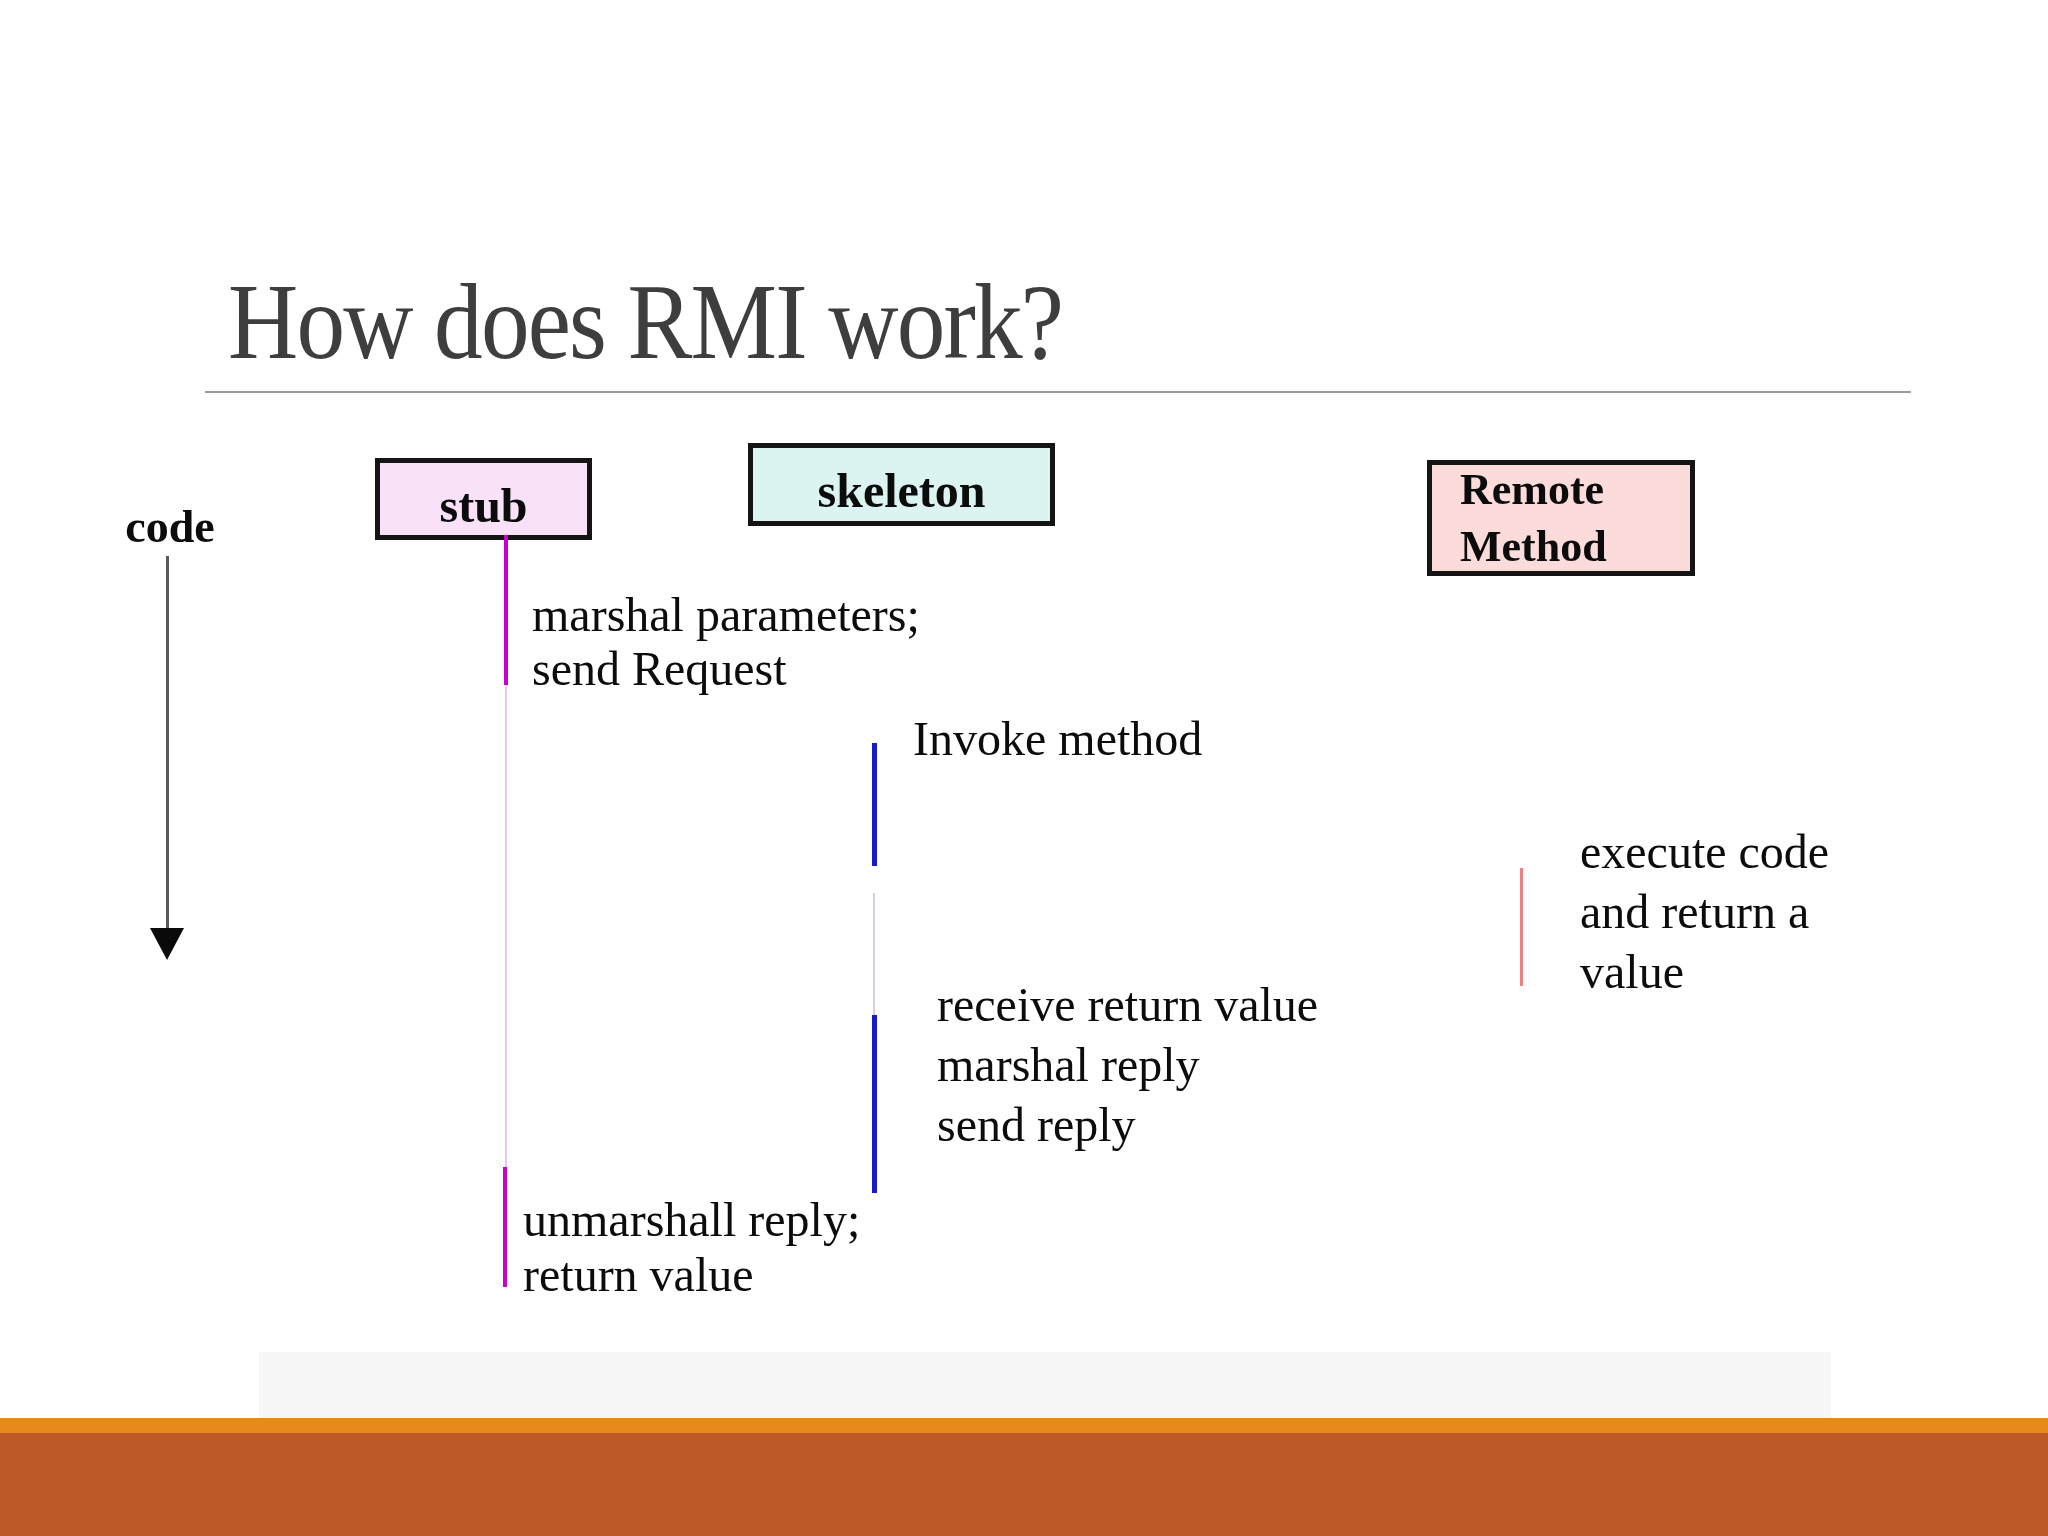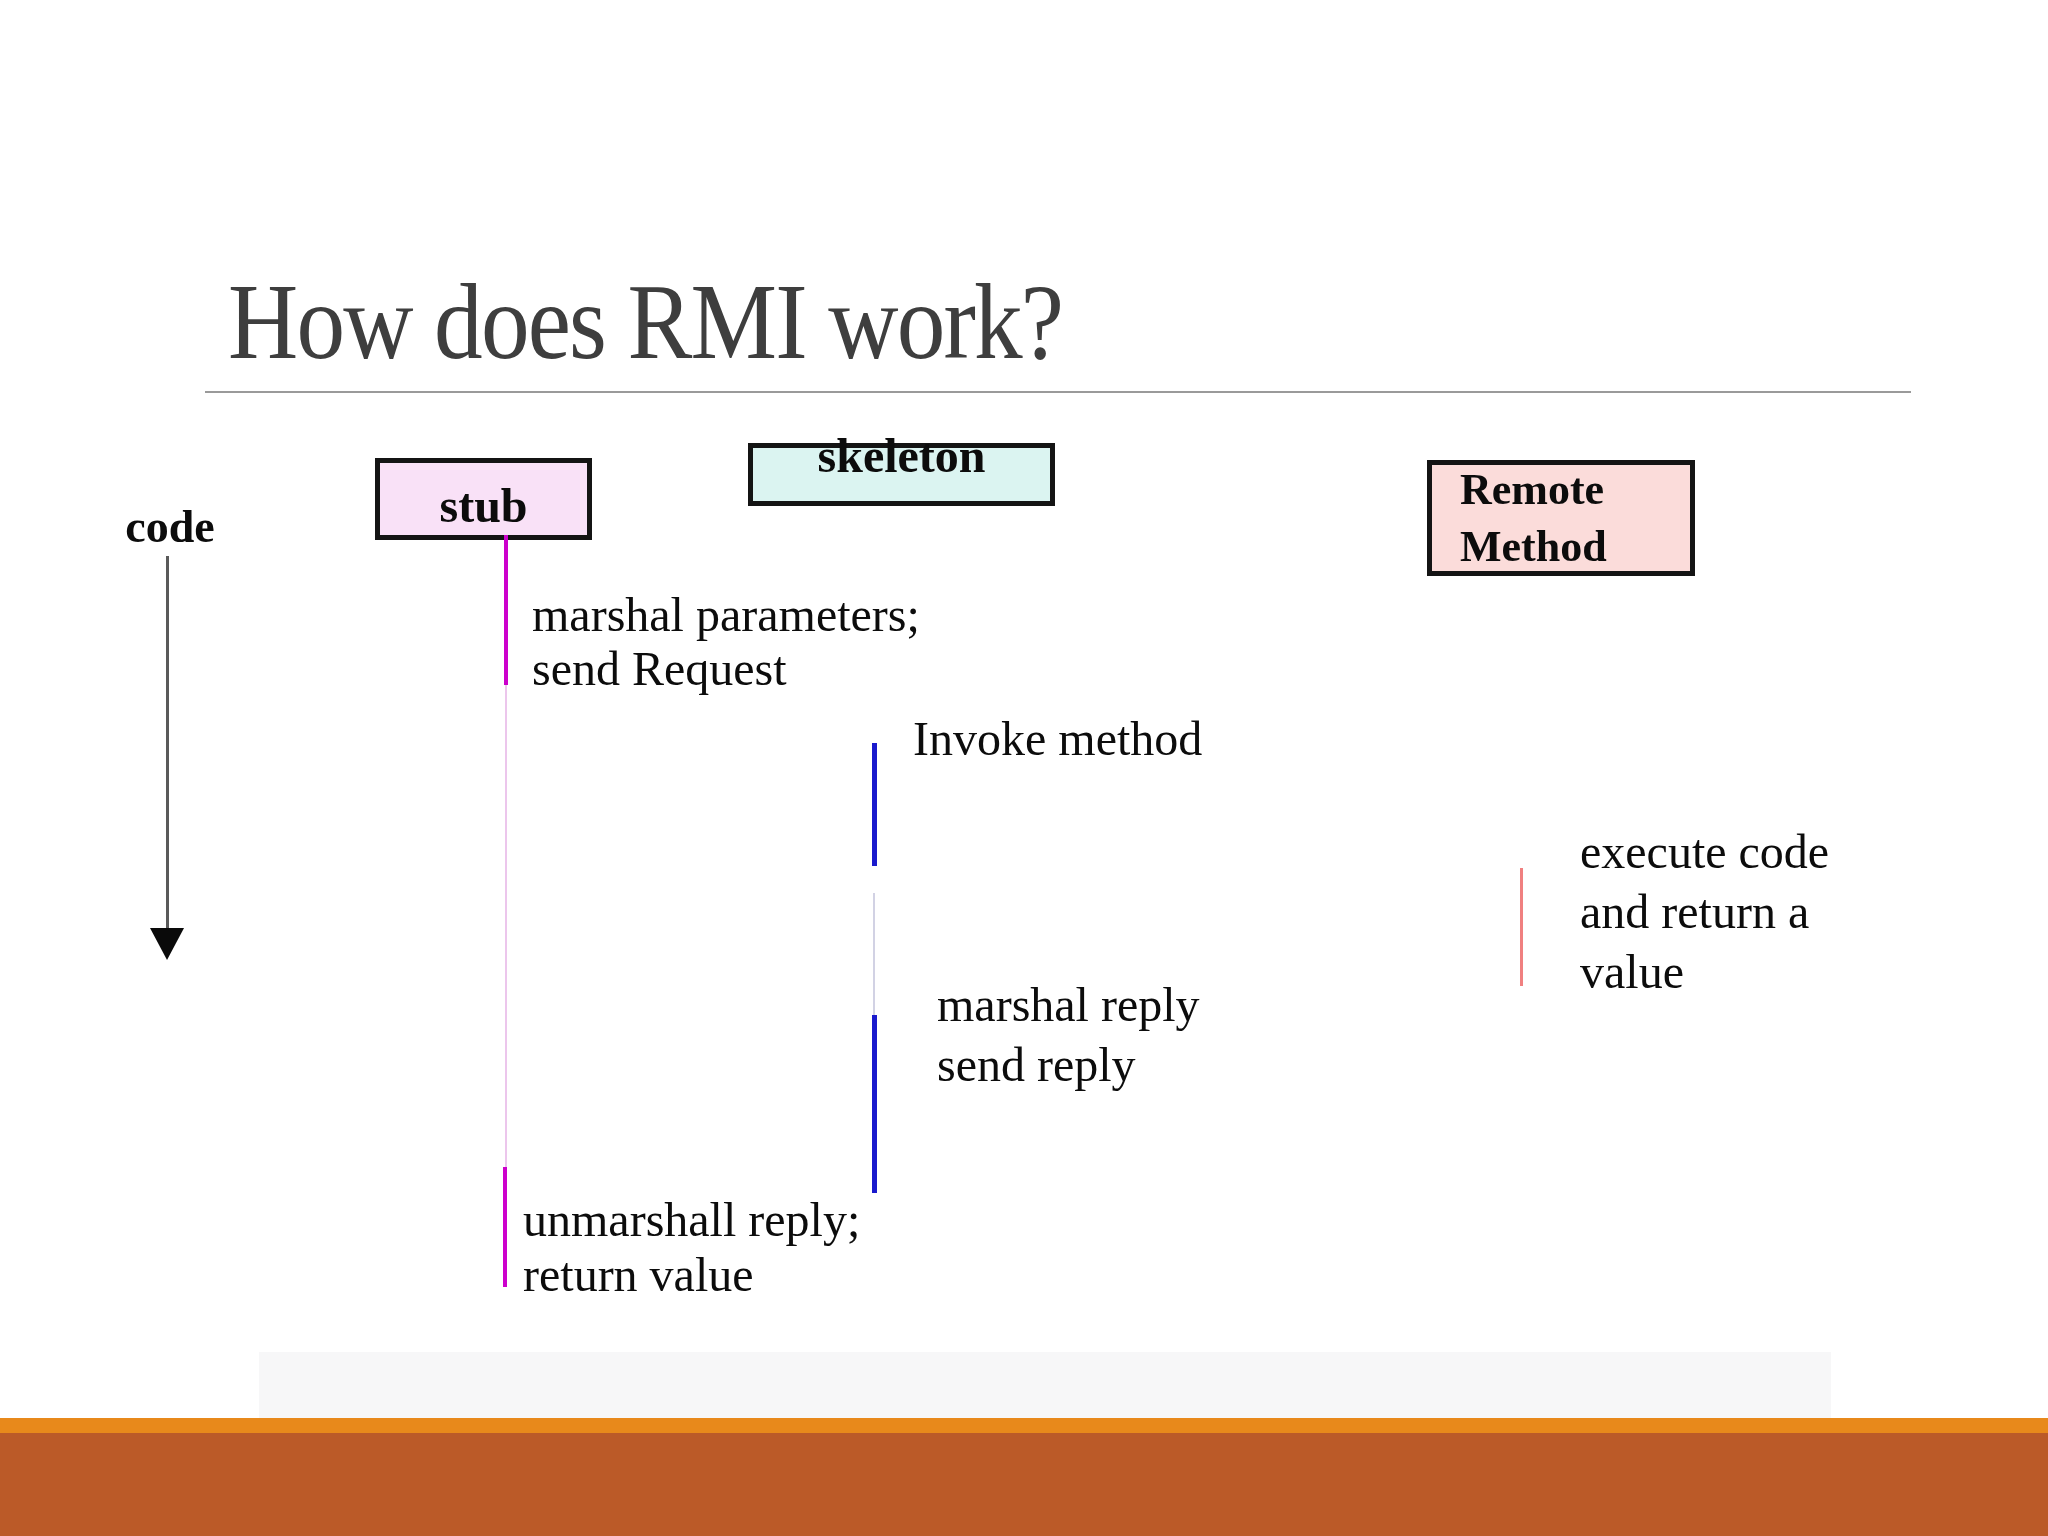--- a/index.html
+++ b/index.html
@@ -26,21 +26,21 @@
   }
   
   .actor-box{
     border:5px solid #141414;
     display:flex;justify-content:center;align-items:flex-end;
     font-weight:bold;color:#0c0c0c;
     box-sizing:border-box;
     margin-top:28px;
   }
   #box-stub{left:375px;top:430px;width:217px;height:82px;font-size:48px;padding-bottom:2px;}
-  #box-skeleton{left:748px;top:415px;width:307px;height:63px;font-size:48px;padding-bottom:18px;}
+  #box-skeleton{left:748px;top:415px;width:307px;height:83px;font-size:48px;padding-bottom:3px;}
   #box-remote{
     left:1427px;top:432px;width:268px;height:116px;
     font-size:44px;line-height:57px;
     flex-direction:column;justify-content:center;align-items:flex-start;
     padding-left:28px;
   }
   
   #time-label{left:110px;top:500px;width:120px;text-align:center;font-size:46px;font-weight:bold;color:#0c0c0c;}
   #time-arrow-stem{left:166px;top:556px;width:3px;height:374px;background:#5a5a5a;}
   #time-arrow-head{
@@ -110,20 +110,21 @@
   <div class="abs note" id="note-stub-request">
     <div>marshal parameters;</div>
     <div>send Request</div>
   </div>
 
   <div class="abs note" id="note-skeleton-invoke">
     <div>Invoke method</div>
   </div>
 
   <div class="abs note" id="note-skeleton-reply">
+    <div>receive return value</div>
     <div>marshal reply</div>
     <div>send reply</div>
   </div>
 
   <div class="abs note" id="note-remote-execute">
     <div>execute code</div>
     <div>and return a</div>
     <div>value</div>
   </div>
 

